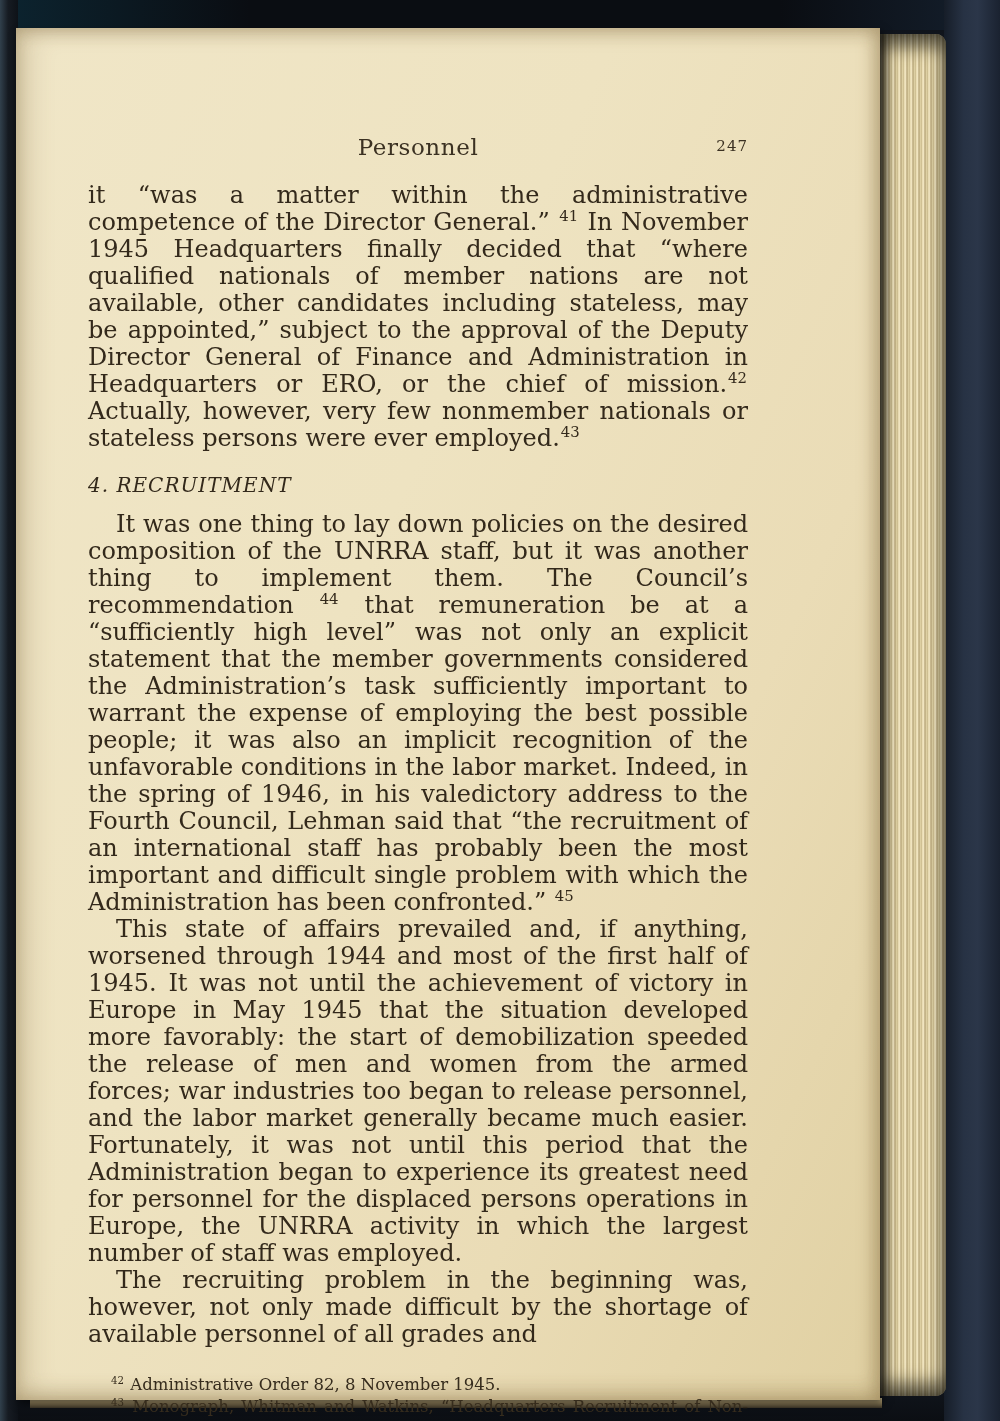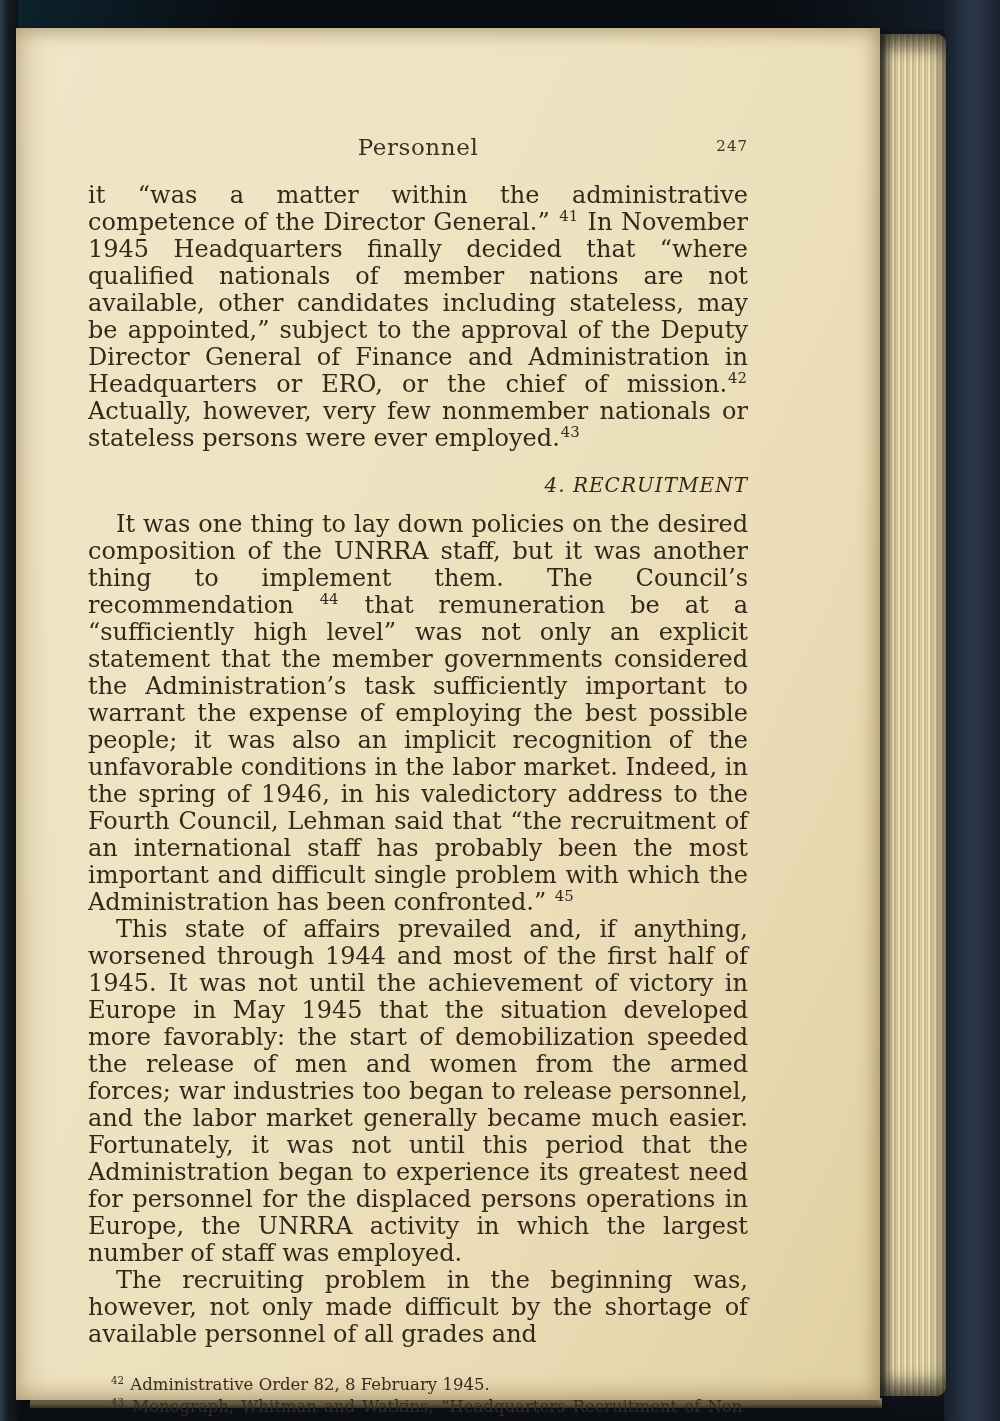--- a/index.html
+++ b/index.html
@@ -65,21 +65,21 @@
     position: absolute; right: 0; top: 3px;
     font-size: 15px; letter-spacing: 1px; color: #3b3122;
   }
   .para {
     font-size: 24px; line-height: 27px;
     text-align: justify;
     color: #33291b;
   }
   .para.indent { text-indent: 28px; }
   .heading {
-    text-align: right;
+    text-align: left;
     font-style: italic;
     font-size: 20px;
     letter-spacing: 1px;
     margin: 21px 0 14px 0;
     color: #33291b;
   }
   sup.fnref {
     font-size: 0.62em;
     vertical-align: super;
     line-height: 0;
@@ -114,20 +114,20 @@
 
       <div id="body-text">
           <p class="para"><span>it “was a matter within the administrative competence of the Director General.” </span><sup class="fnref">41</sup><span> In November 1945 Headquarters finally decided that “where qualified nationals of member nations are not available, other candidates including stateless, may be appointed,” subject to the approval of the Deputy Director General of Finance and Administration in Headquarters or ERO, or the chief of mission.</span><sup class="fnref">42</sup><span> Actually, however, very few nonmember nationals or stateless persons were ever employed.</span><sup class="fnref">43</sup></p>
           <div class="heading">4. RECRUITMENT</div>
           <p class="para indent"><span>It was one thing to lay down policies on the desired composition of the UNRRA staff, but it was another thing to implement them. The Council’s recommendation </span><sup class="fnref">44</sup><span> that remuneration be at a “sufficiently high level” was not only an explicit statement that the member governments considered the Administration’s task sufficiently important to warrant the expense of employing the best possible people; it was also an implicit recognition of the unfavorable conditions in the labor market. Indeed, in the spring of 1946, in his valedictory address to the Fourth Council, Lehman said that “the recruitment of an international staff has probably been the most important and difficult single problem with which the Administration has been confronted.” </span><sup class="fnref">45</sup></p>
           <p class="para indent"><span>This state of affairs prevailed and, if anything, worsened through 1944 and most of the first half of 1945. It was not until the achievement of victory in Europe in May 1945 that the situation developed more favorably: the start of demobilization speeded the release of men and women from the armed forces; war industries too began to release personnel, and the labor market generally became much easier. Fortunately, it was not until this period that the Administration began to experience its greatest need for personnel for the displaced persons operations in Europe, the UNRRA activity in which the largest number of staff was employed.</span></p>
           <p class="para indent"><span>The recruiting problem in the beginning was, however, not only made difficult by the shortage of available personnel of all grades and</span></p>
         </div>
 
       <div class="footnotes" id="footnotes">
-          <p class="fn"><sup class="fnref">42</sup> <span>Administrative Order 82, 8 February 1945.</span></p>
+          <p class="fn"><sup class="fnref">42</sup> <span>Administrative Order 82, 8 November 1945.</span></p>
           <p class="fn"><sup class="fnref">43</sup> <span>Monograph, Whitman and Watkins, “Headquarters Recruitment of Non-United States Nationals for UNRRA,” p. 165.</span></p>
           <p class="fn"><sup class="fnref">44</sup> <span>See Resolution 37.</span><span class="fn-inline"><sup class="fnref">45</sup> <span style="font-style: italic; margin-top: 40px;">Journal</span><span>, Fourth Council, p. 50.</span></span></p>
         </div>
 
     </div>
   </div>
 </div>
 
 </body></html>

